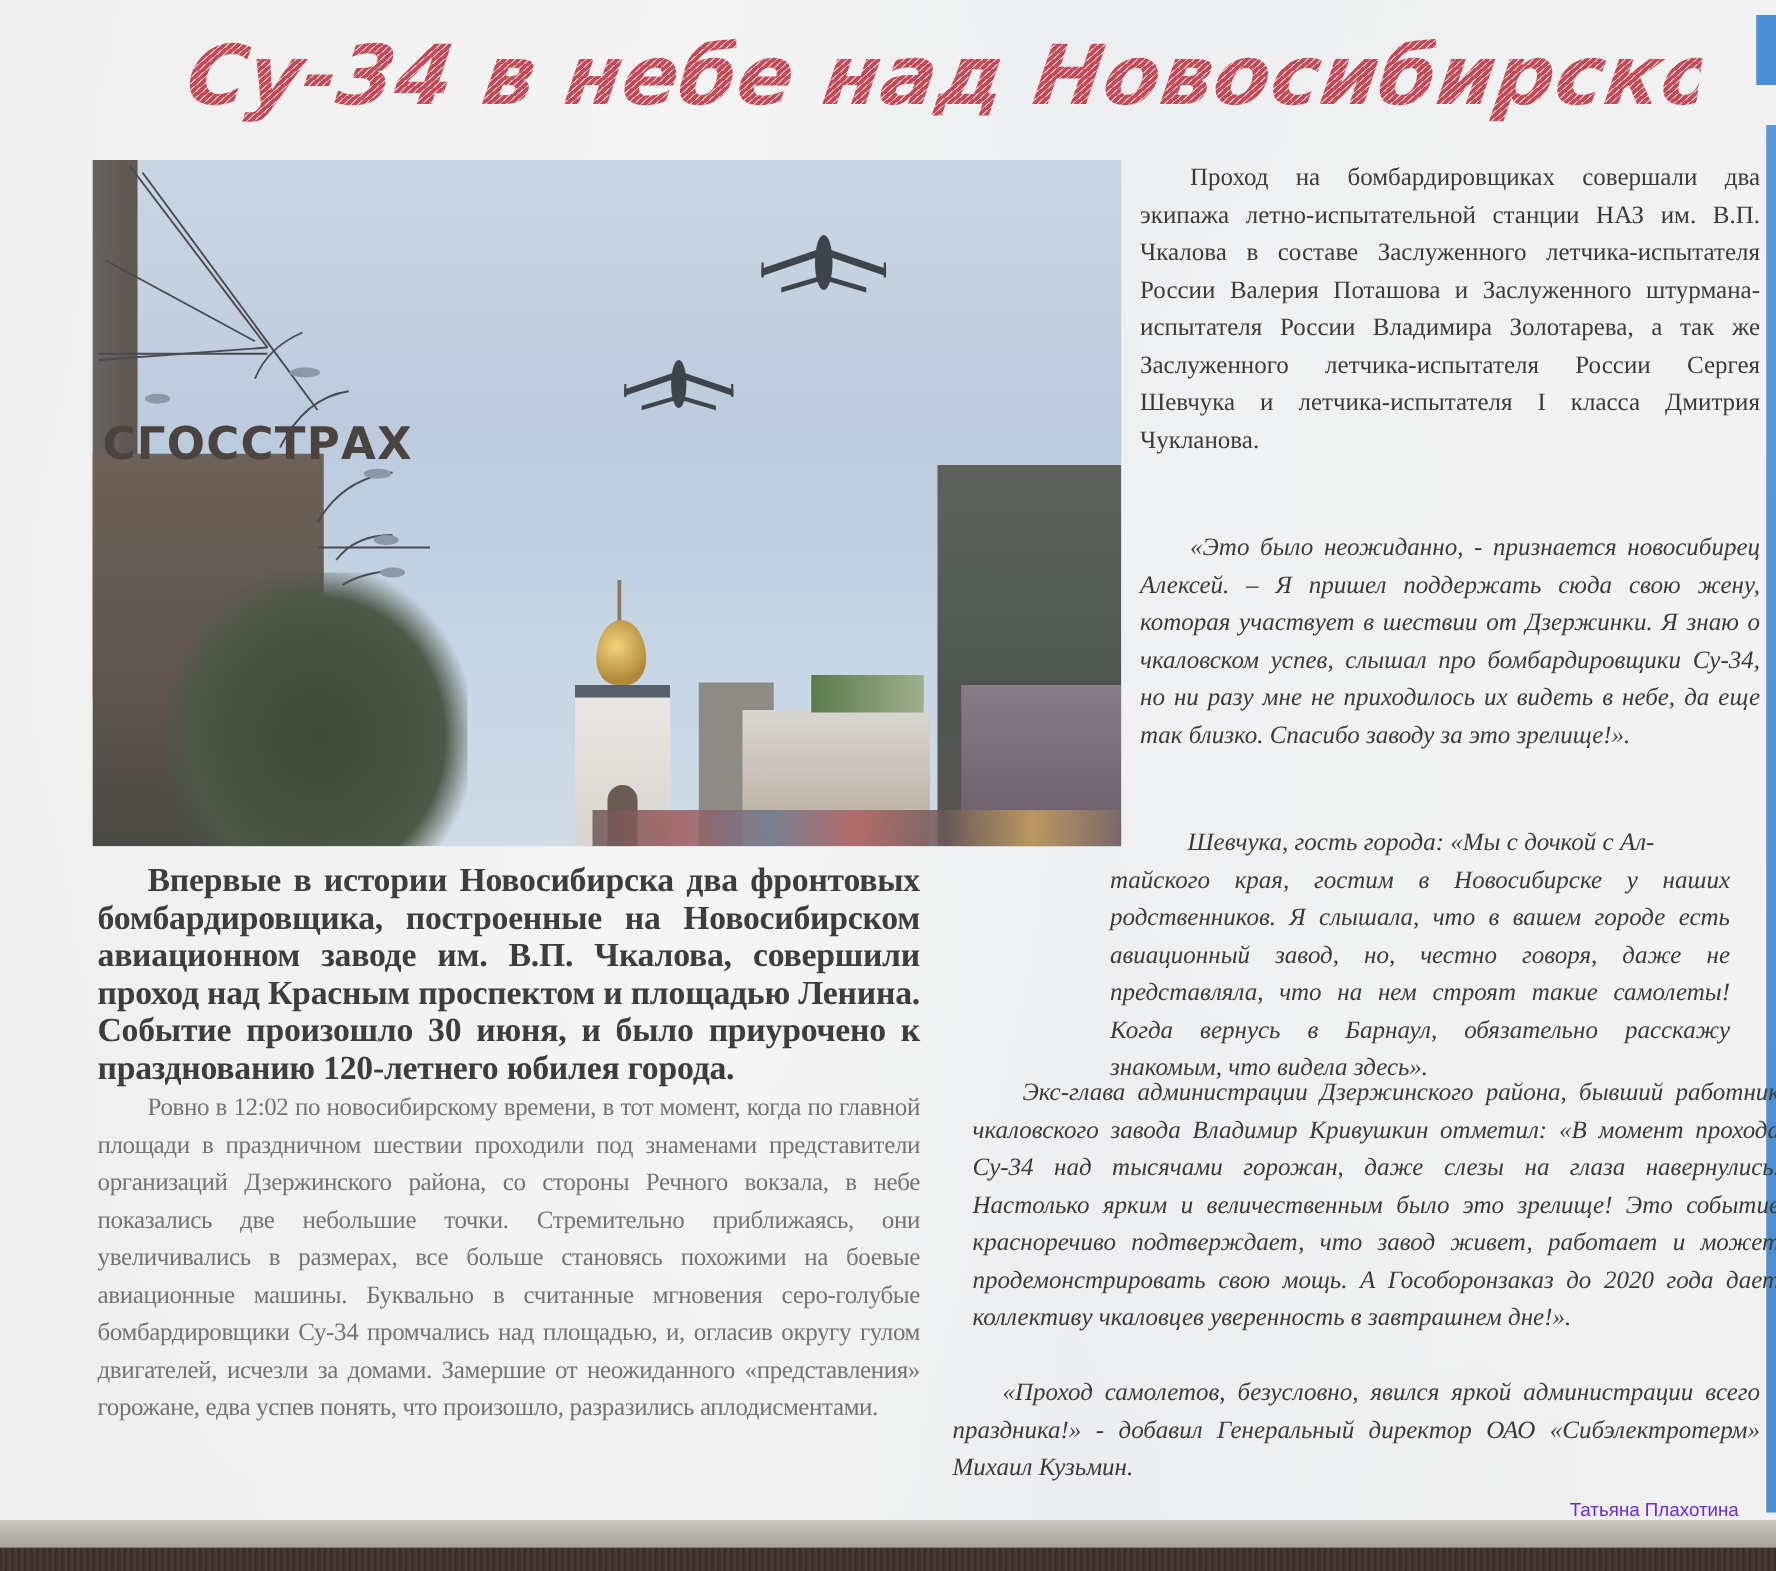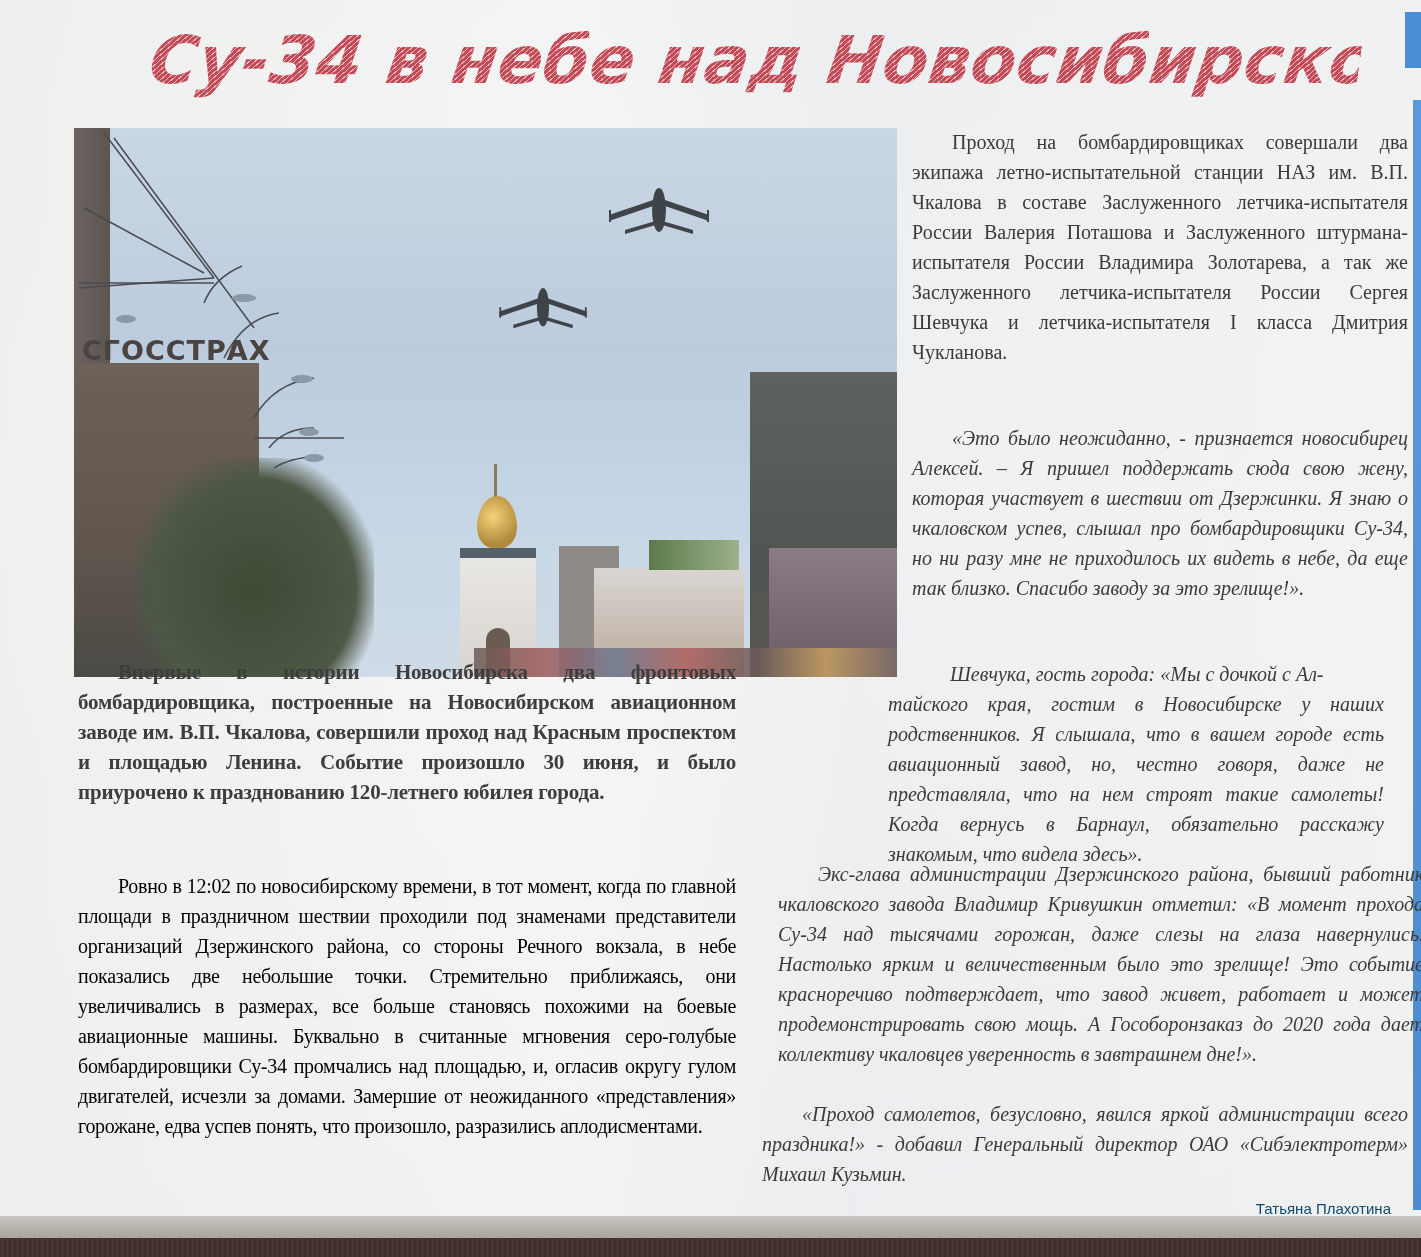--- a/index.html
+++ b/index.html
@@ -41,21 +41,21 @@
       position: absolute; left: 74px; top: 128px; width: 823px; height: 549px;
       overflow: hidden;
       background: linear-gradient(180deg, #c9d6e4 0%, #bccbdd 40%, #c8d7e6 75%, #cfdbe6 100%);
     }
     .bld { position: absolute; }
     .bld-left-top { left: 0; top: 0; width: 36px; height: 430px; background: linear-gradient(90deg,#6b6360,#5d5550); }
     .bld-left { left: 0; top: 235px; width: 185px; height: 314px; background: linear-gradient(180deg,#6e6157 0%,#5f554d 60%,#4a4a44 100%); }
     .sign {
       position: absolute; left: 8px; top: 207px;
       font-family: "DejaVu Sans", sans-serif; font-weight: bold;
-      font-size: 27px; color: #4b4340; letter-spacing: 1px;
+      font-size: 36px; color: #4b4340; letter-spacing: 1px;
     }
     .trees-left { left: 60px; top: 330px; width: 240px; height: 219px;
       background: radial-gradient(ellipse at 50% 60%, #3c4a36 0%, #4d5846 60%, rgba(80,90,70,0) 75%); }
     .wires { position: absolute; left: 0; top: 0; width: 823px; height: 549px; }
     .church-dome {
       left: 403px; top: 368px; width: 40px; height: 52px;
       background: radial-gradient(circle at 40% 40%, #f4d27a, #b08a3a 70%);
       border-radius: 50% 50% 40% 40% / 60% 60% 40% 40%;
     }
     .church-cross { left: 420px; top: 336px; width: 3px; height: 34px; background: #8a7a60; }
@@ -72,26 +72,26 @@
     .crowd { left: 400px; top: 520px; width: 423px; height: 29px;
       background: linear-gradient(90deg,#6a5a58,#a05a5a,#6a7890,#b06060,#6a5a58,#c8a060,#7a6a68); opacity: .85; }
     .jet { position: absolute; }
 
     
     .col { position: absolute; font-size: 20px; line-height: 30px; color: #3a3a3a; text-align: justify; }
     .col p { text-indent: 40px; }
     .right-top { left: 912px; top: 127px; width: 496px; }
     .right-quotes { left: 912px; top: 423px; width: 496px; font-style: italic; }
     .wrap-quotes { left: 762px; top: 659px; width: 646px; font-style: italic; }
-    .lead { left: 78px; top: 657px; width: 658px; font-weight: bold; font-size: 21px; line-height: 30px; color: #3d3d3d; letter-spacing: -0.2px; }
-    .body-left { left: 78px; top: 871px; width: 658px; font-size: 20px; line-height: 30px; color: #000000; letter-spacing: -0.3px; }
+    .lead { left: 78px; top: 689px; width: 658px; font-weight: bold; font-size: 27px; line-height: 30px; color: #3d3d3d; letter-spacing: -0.2px; }
+    .body-left { left: 78px; top: 871px; width: 658px; font-size: 20px; line-height: 30px; color: #737373; letter-spacing: -0.3px; }
     .natalya-first { position: absolute; left: 950px; top: 659px; }
     .byline {
       position: absolute; right: 30px; top: 1200px;
-      font-family: "Liberation Sans", "DejaVu Sans", sans-serif; font-size: 15px; color: #0c4a6e;
+      font-family: "Liberation Sans", "DejaVu Sans", sans-serif; font-size: 15px; color: #6d28d9;
     }
     .bottom-shadow {
       position: absolute; left: 0; top: 1216px; width: 1421px; height: 22px;
       background: linear-gradient(180deg, #c8c6c0 0%, #a8a49e 100%);
     }
     .bottom-dark {
       position: absolute; left: 0; top: 1238px; width: 1421px; height: 19px;
       background: repeating-linear-gradient(90deg, #3c2e2c 0px, #4e3a36 3px, #352826 5px);
     }
   </style>

